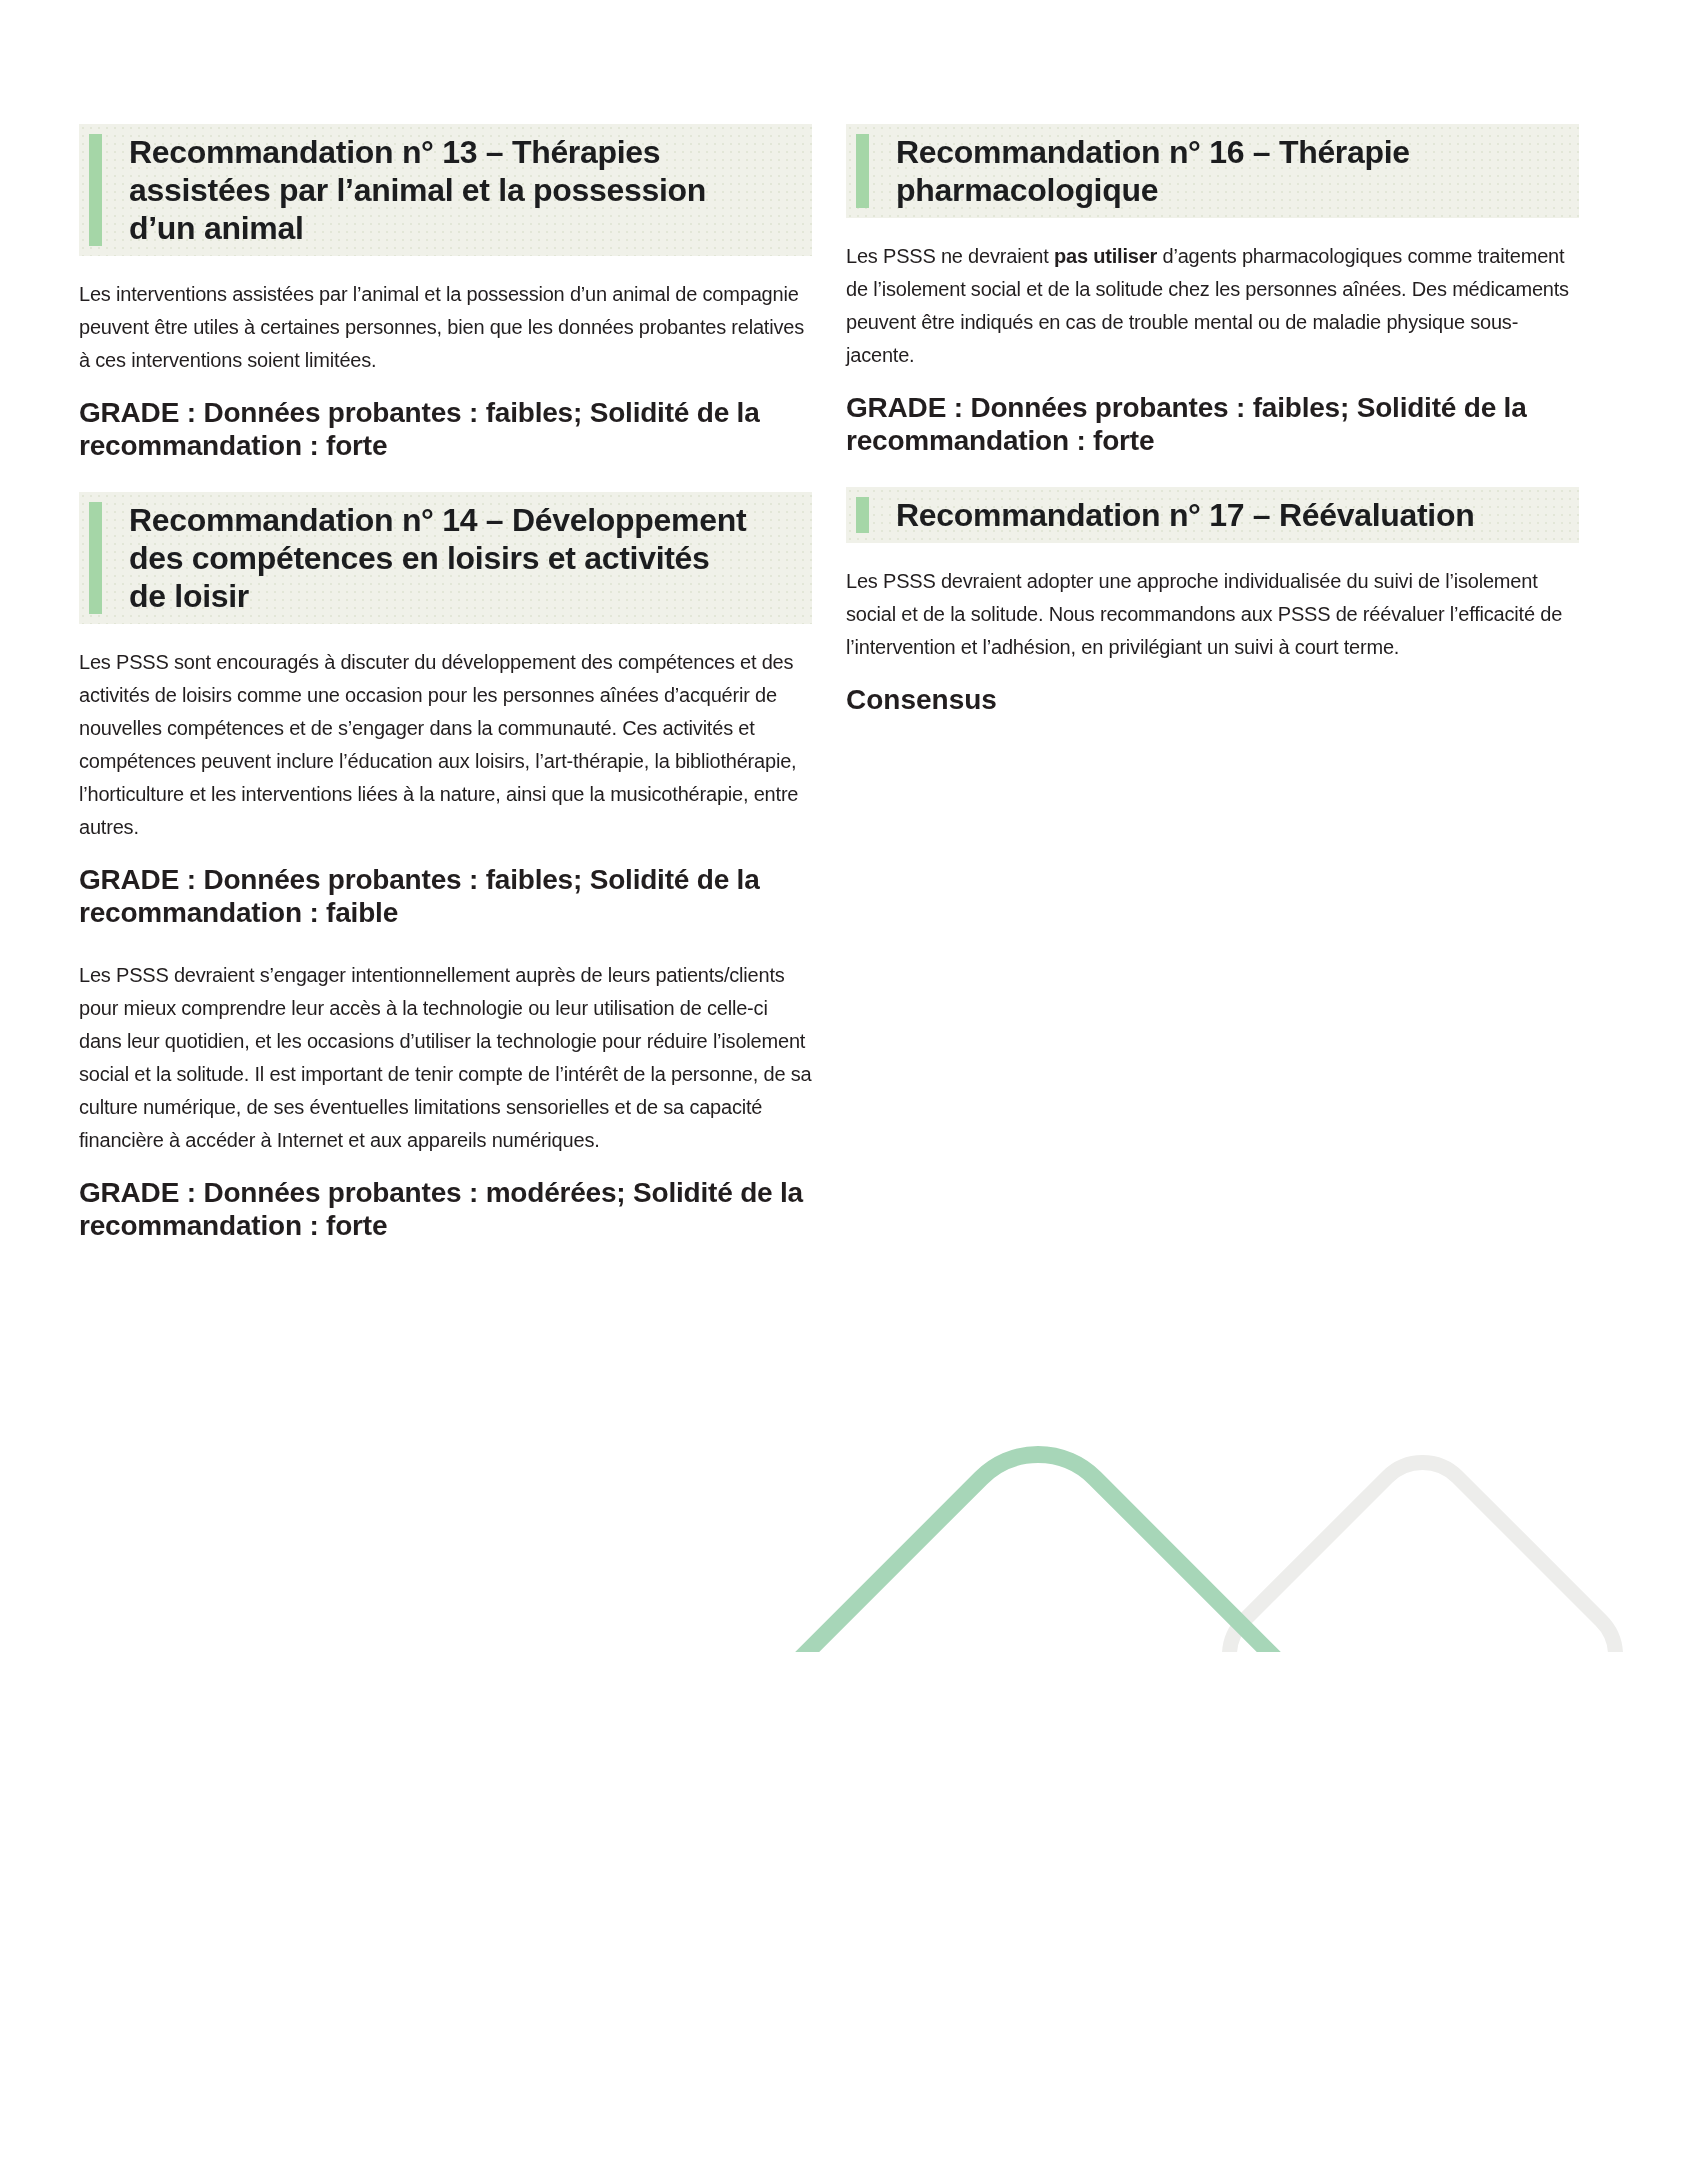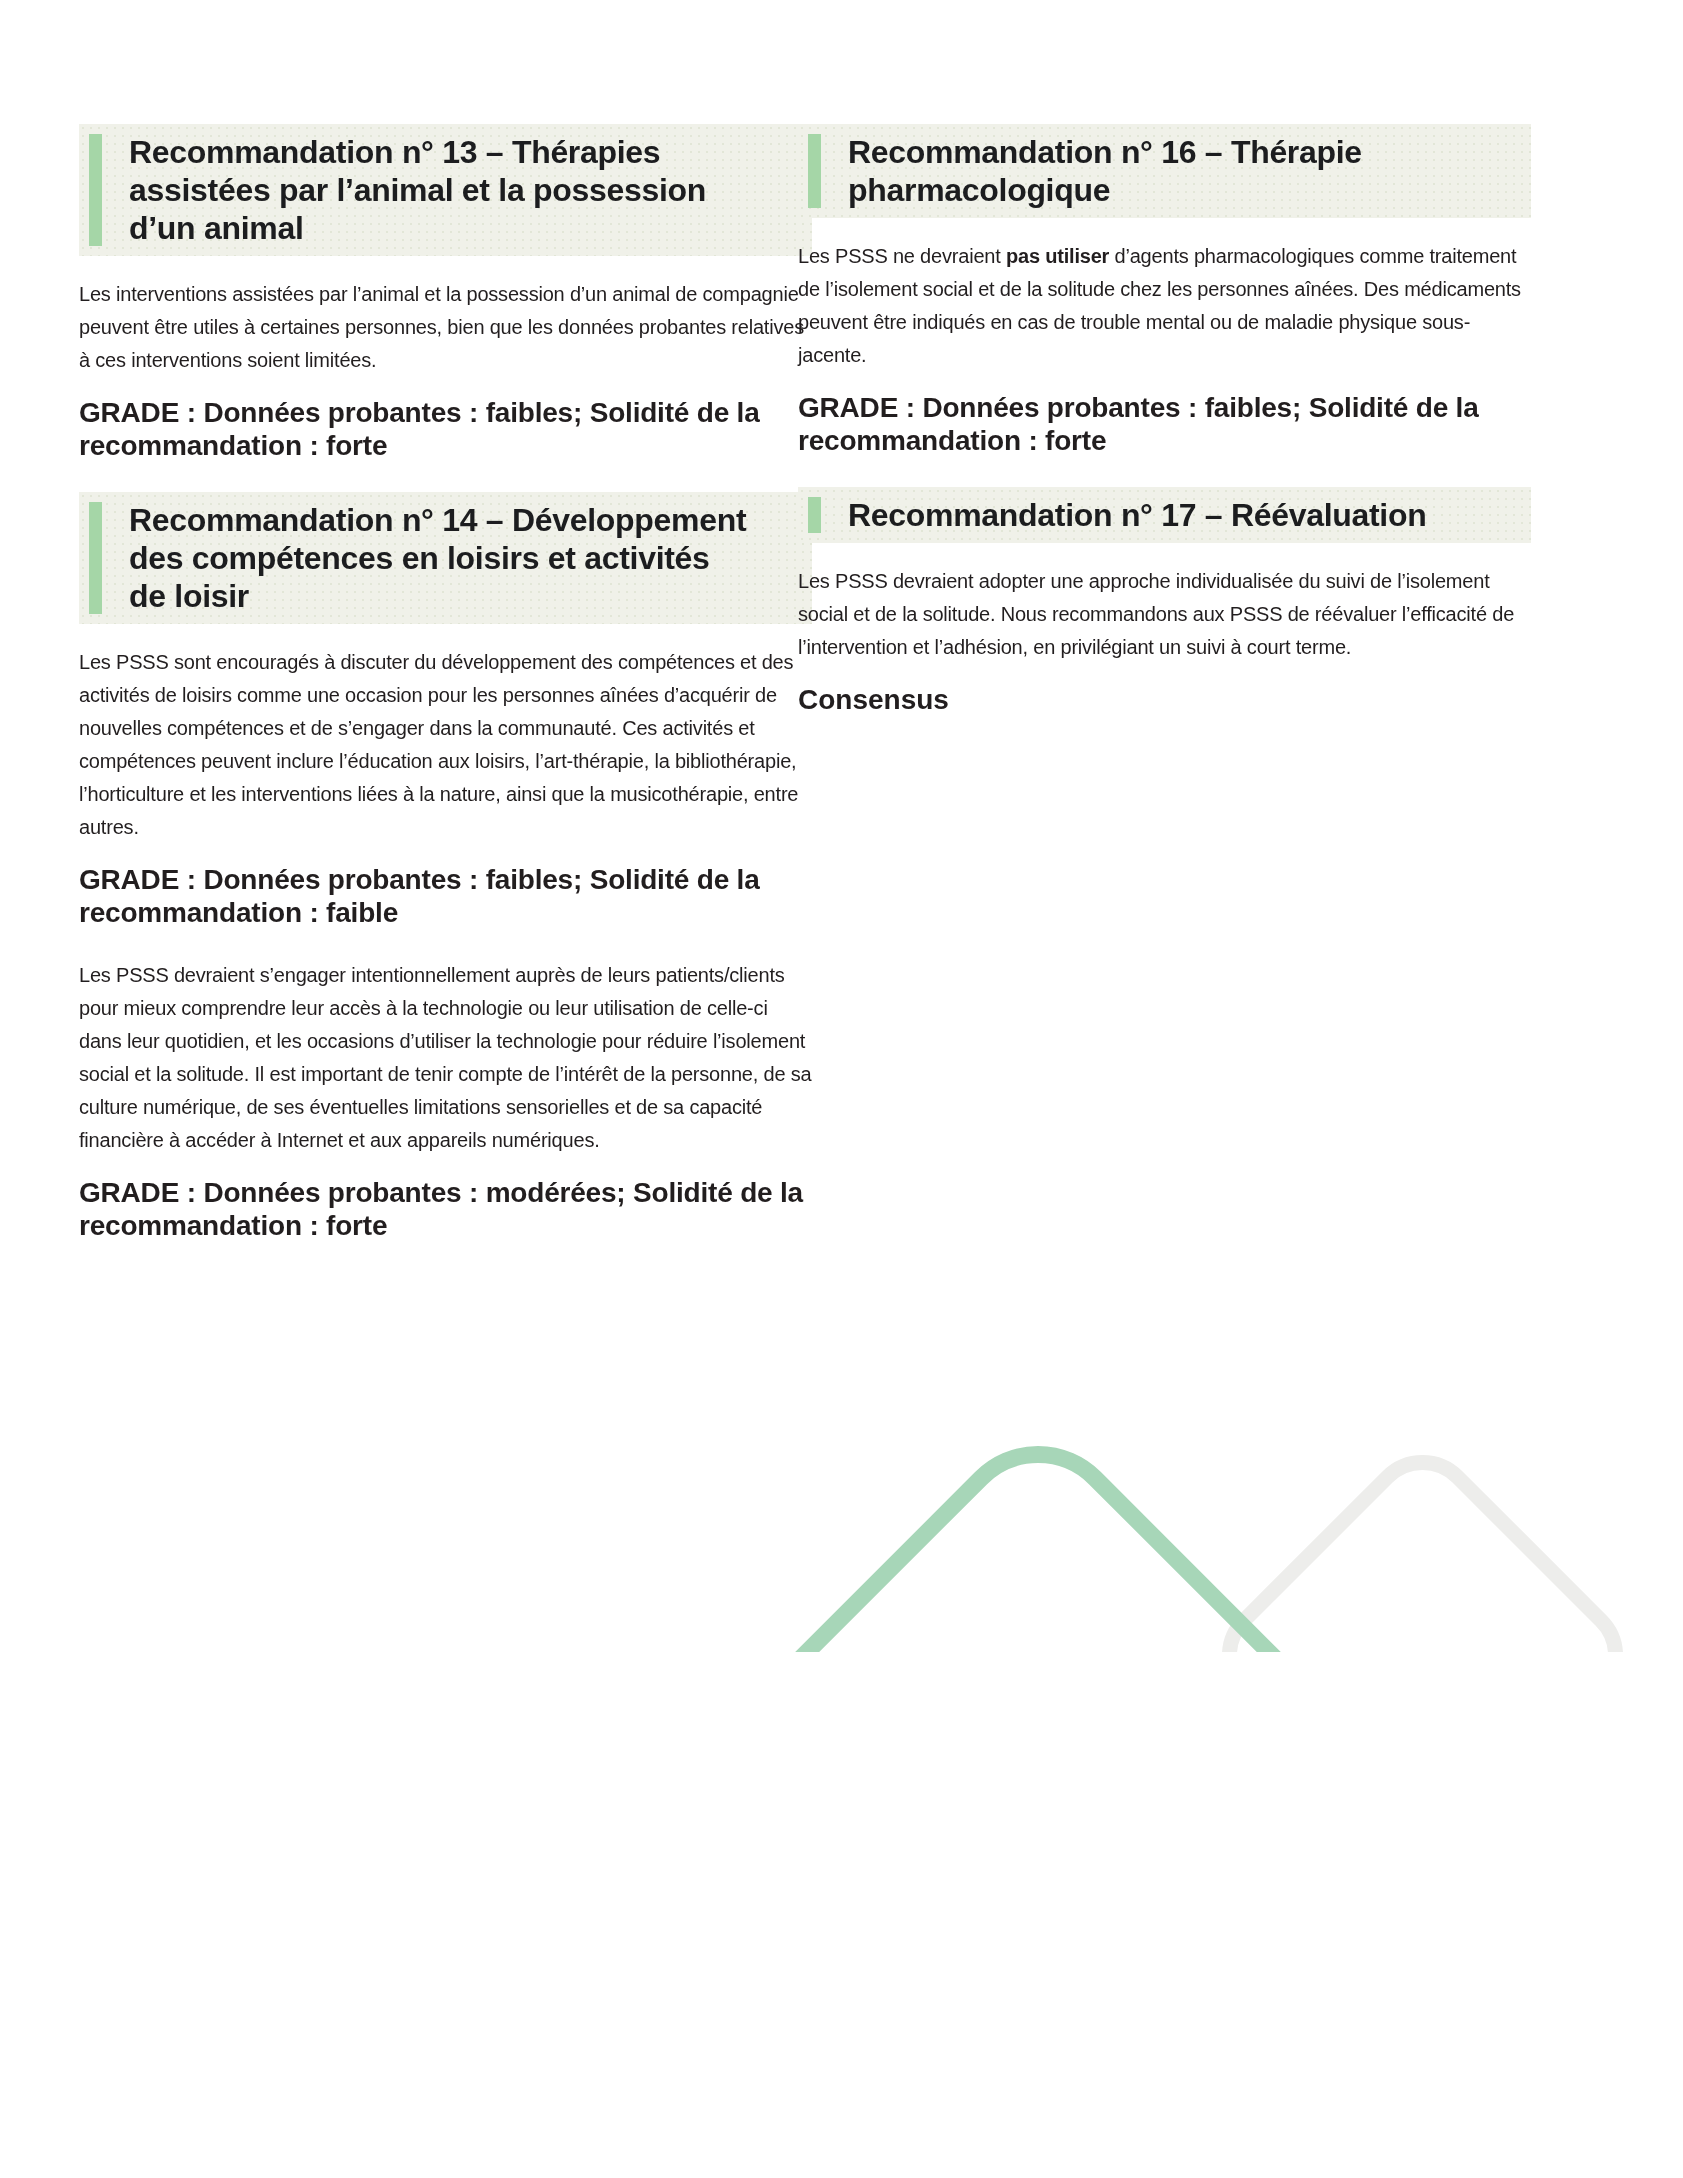--- a/index.html
+++ b/index.html
@@ -6,21 +6,21 @@
   .page{
     position:relative;
     width:1683px;height:1652px;
     background:#ffffff;
     overflow:hidden;
     font-family:"Liberation Sans","DejaVu Sans",sans-serif;
     color:#221e1f;
   }
   .col{position:absolute;top:124px;}
   .col-left{left:79px;width:733px;}
-  .col-right{left:798px;width:733px;}
+  .col-right{left:846px;width:733px;}
 
   .band{
     position:relative;
     background-color:#f0f1e9;
     background-image:radial-gradient(#e2e6d7 1px, transparent 1.2px);
     background-size:8px 8px;
     padding:9px 10px 9px 50px;
     margin:0 0 22px 0;
   }
   .band .bar{

